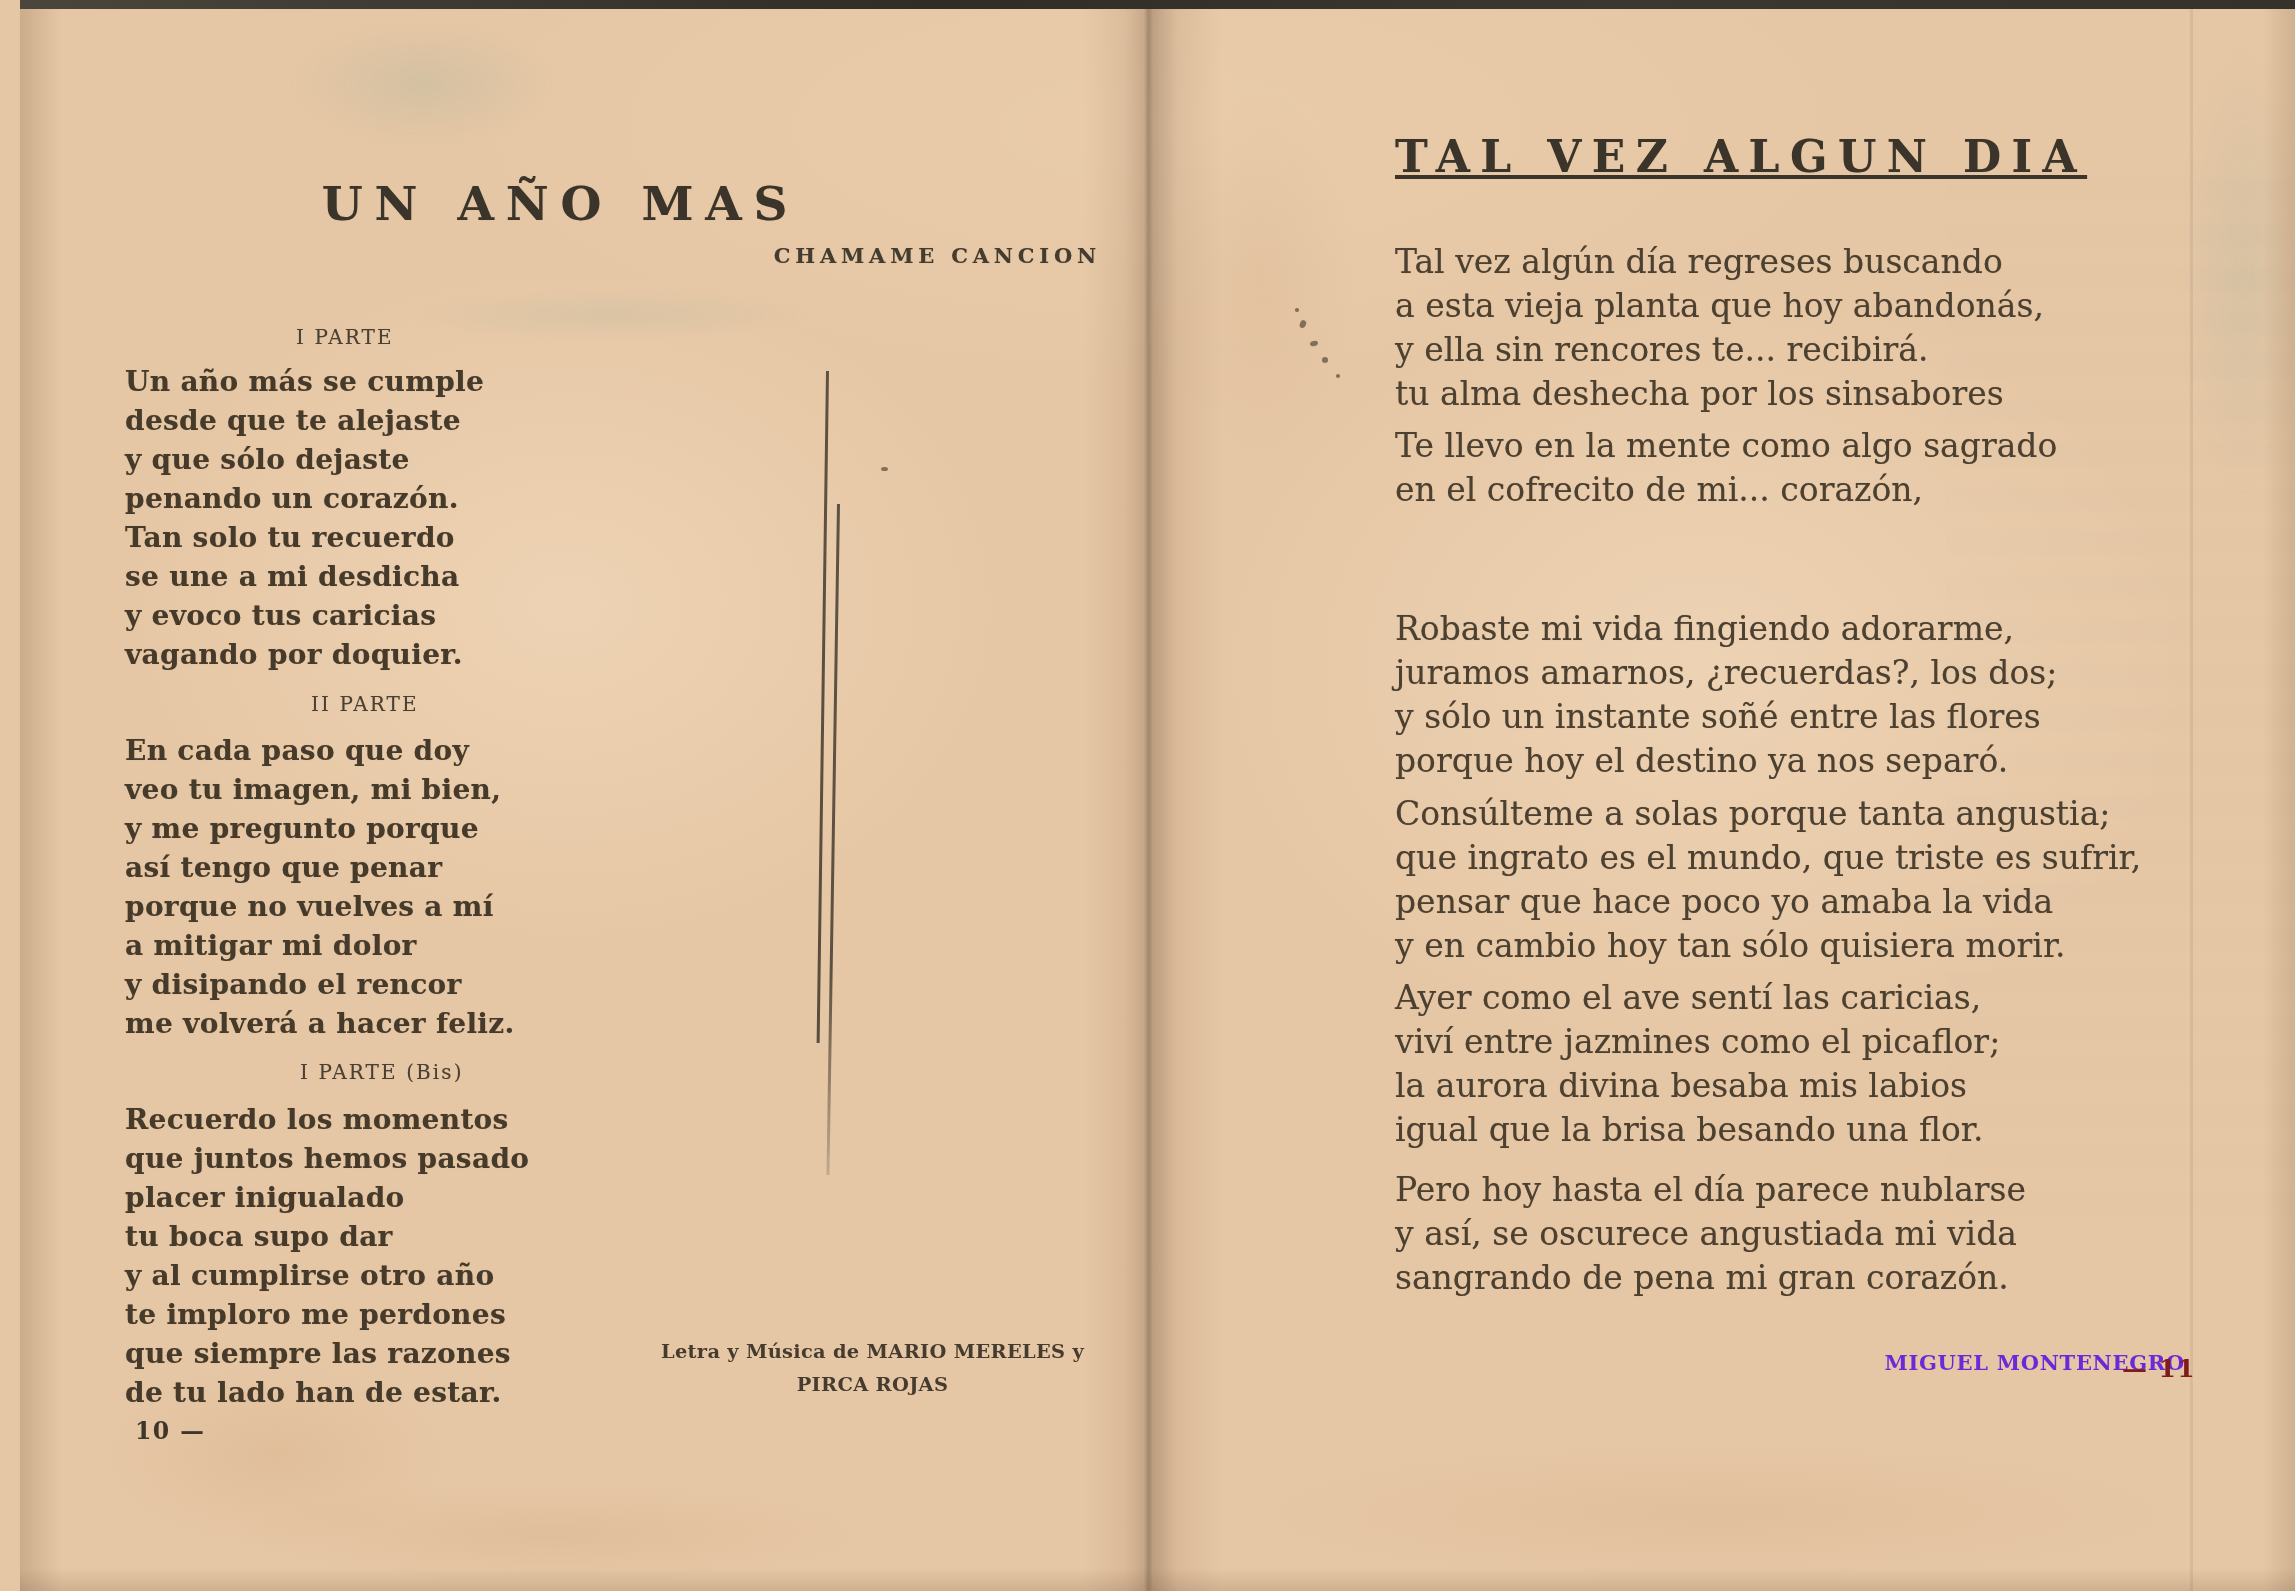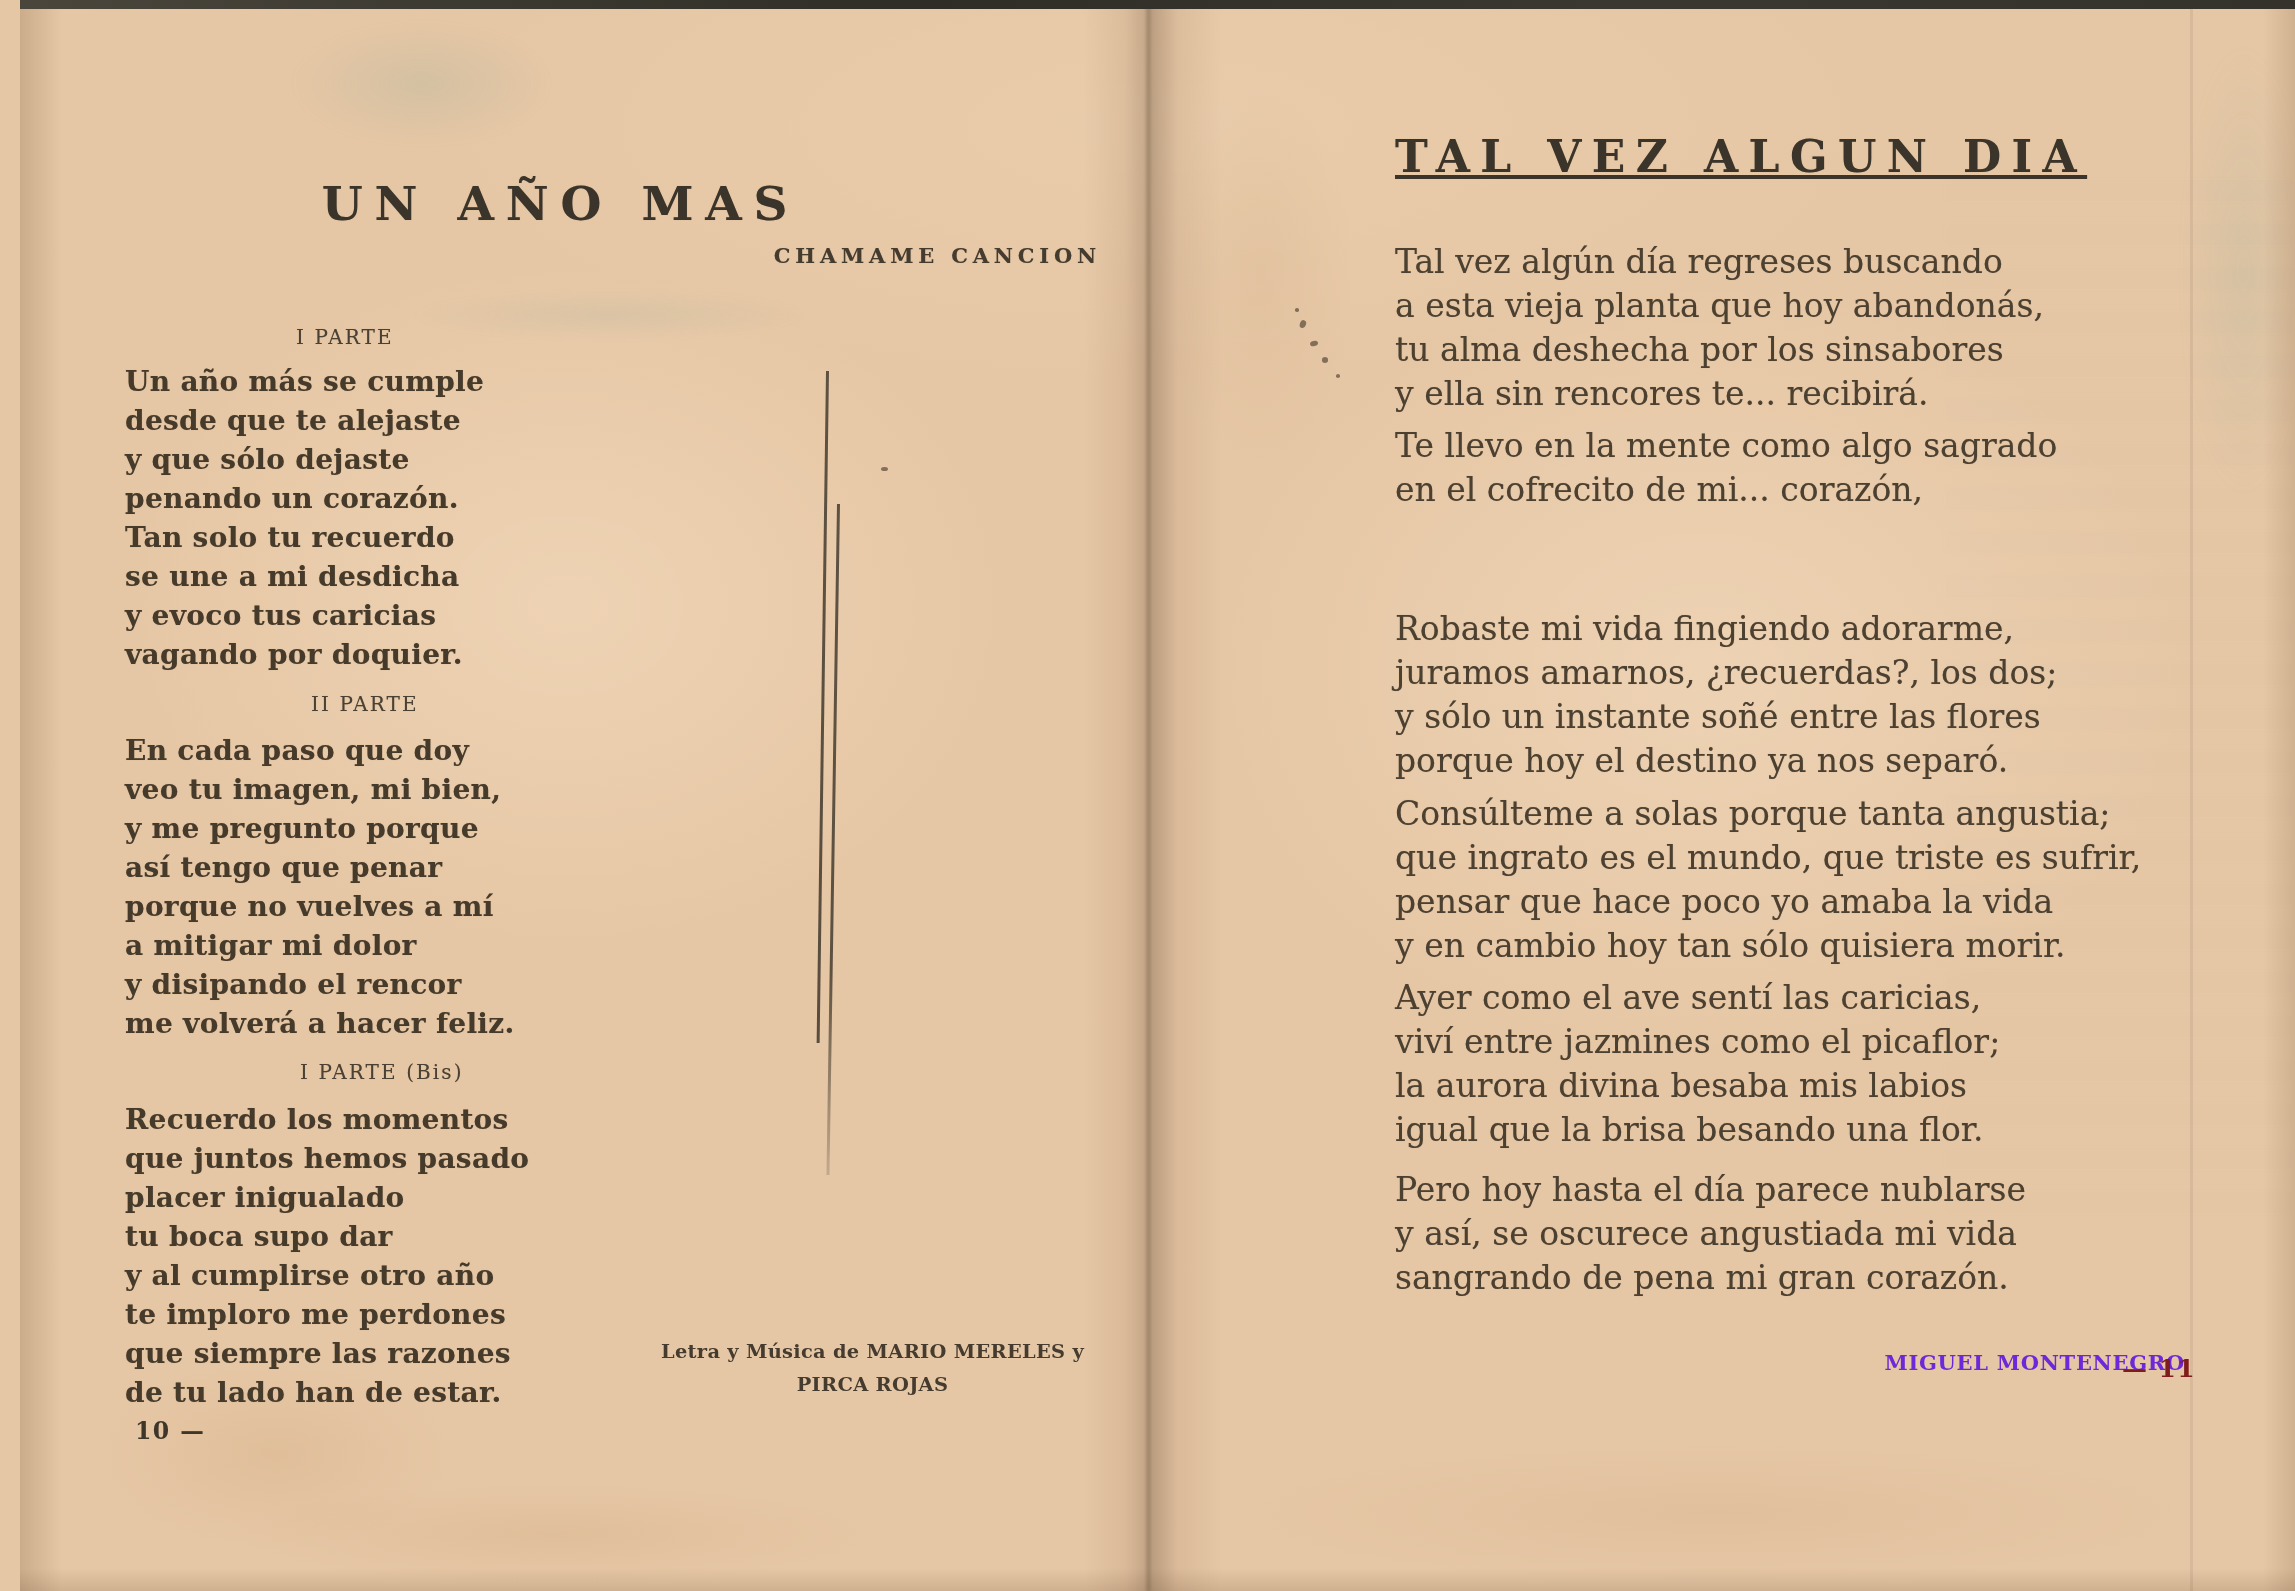--- a/index.html
+++ b/index.html
@@ -164,22 +164,22 @@
     <div id="pen-b" class="pen-line"></div>
     <div class="speck sp1"></div>
   </div>
 
   <div>
     <div id="rp-title" class="ink">TAL VEZ ALGUN DIA</div>
 
     <div id="rp-s1" class="rp-stanza ink">
       <div>Tal vez algún día regreses buscando</div>
       <div>a esta vieja planta que hoy abandonás,</div>
+      <div>y ella sin rencores te... recibirá.</div>
       <div>tu alma deshecha por los sinsabores</div>
-      <div>y ella sin rencores te... recibirá.</div>
     </div>
     <div id="rp-s2" class="rp-stanza ink">
       <div>Te llevo en la mente como algo sagrado</div>
       <div>en el cofrecito de mi... corazón,</div>
     </div>
     <div id="rp-s3" class="rp-stanza ink">
       <div>Robaste mi vida fingiendo adorarme,</div>
       <div>juramos amarnos, ¿recuerdas?, los dos;</div>
       <div>y sólo un instante soñé entre las flores</div>
       <div>porque hoy el destino ya nos separó.</div>

